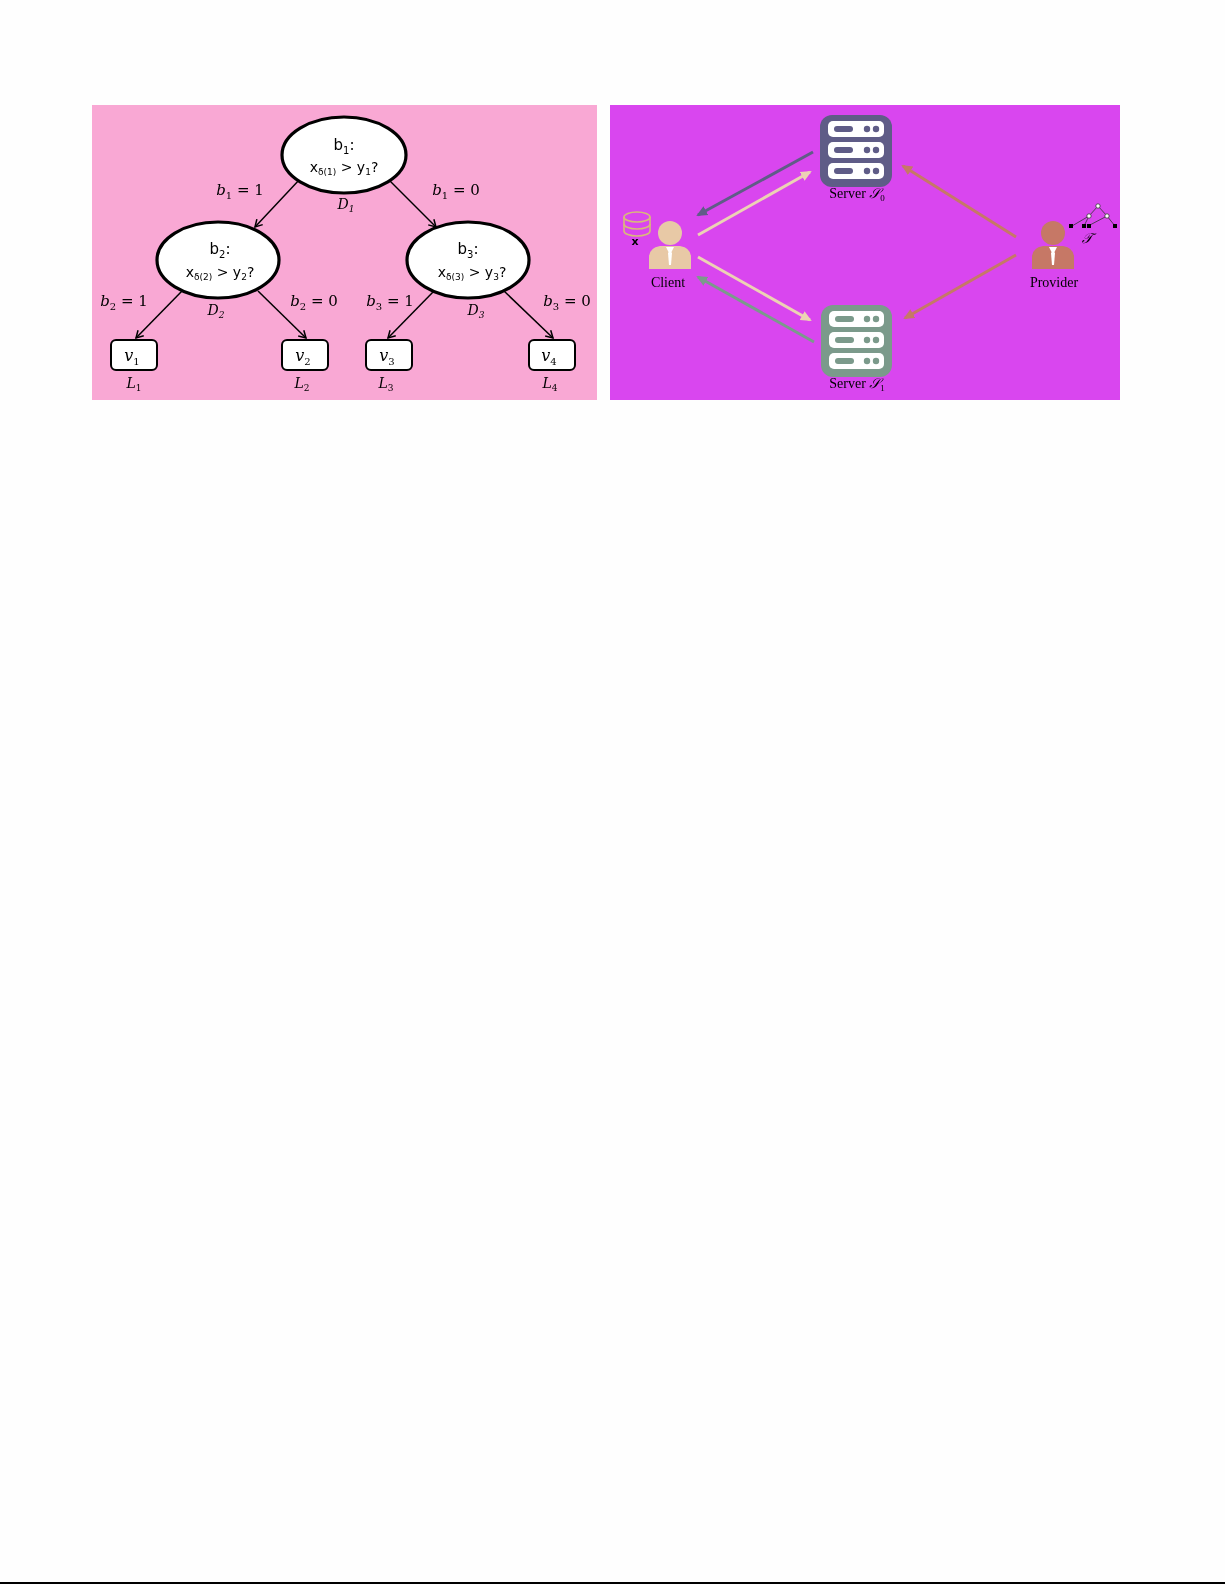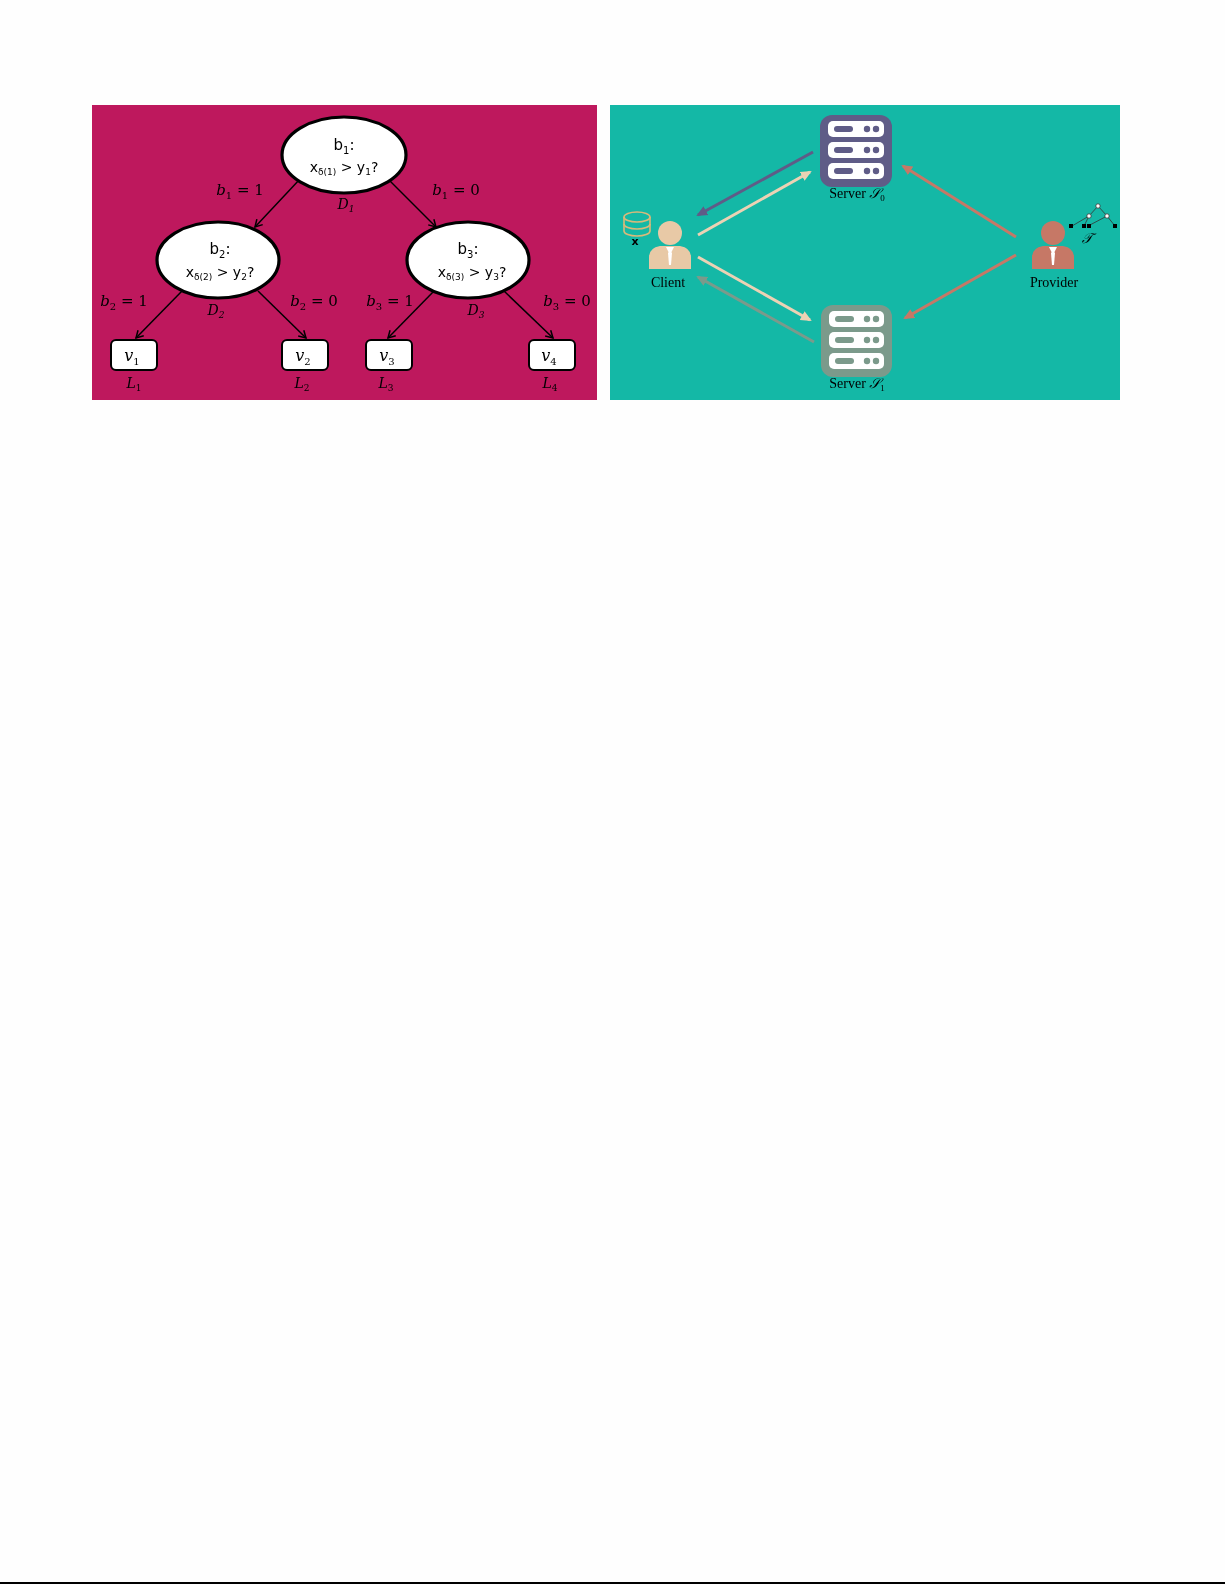--- a/index.html
+++ b/index.html
@@ -1,22 +1,22 @@
 <!DOCTYPE html>
 <html><head>
   <meta charset="utf-8">
   <style>
     html, body { margin: 0; padding: 0; }
     body {
       width: 1225px; height: 1585px; background: #fefefe; position: relative; overflow: hidden;
       font-family: "DejaVu Serif", serif;
     }
     .panel { position: absolute; }
-    #tree-panel { left: 92px; top: 105px; width: 505px; height: 295px; background: #be185d; }
-    #proto-panel { left: 610px; top: 105px; width: 510px; height: 295px; background: #14b8a6; }
+    #tree-panel { left: 92px; top: 105px; width: 505px; height: 295px; background: #f9a8d4; }
+    #proto-panel { left: 610px; top: 105px; width: 510px; height: 295px; background: #d946ef; }
     svg text { font-family: "DejaVu Serif", serif; }
     .sans { font-family: "DejaVu Sans", sans-serif; }
     .times { font-family: "Liberation Serif", serif; }
     #bottom-rule { position: absolute; left: 0; top: 1582px; width: 1225px; height: 2px; background: #000; }
   </style>
 </head>
 <body>
 
 <div class="panel" id="tree-panel">
   <svg width="505" height="295" viewBox="0 0 505 295">

